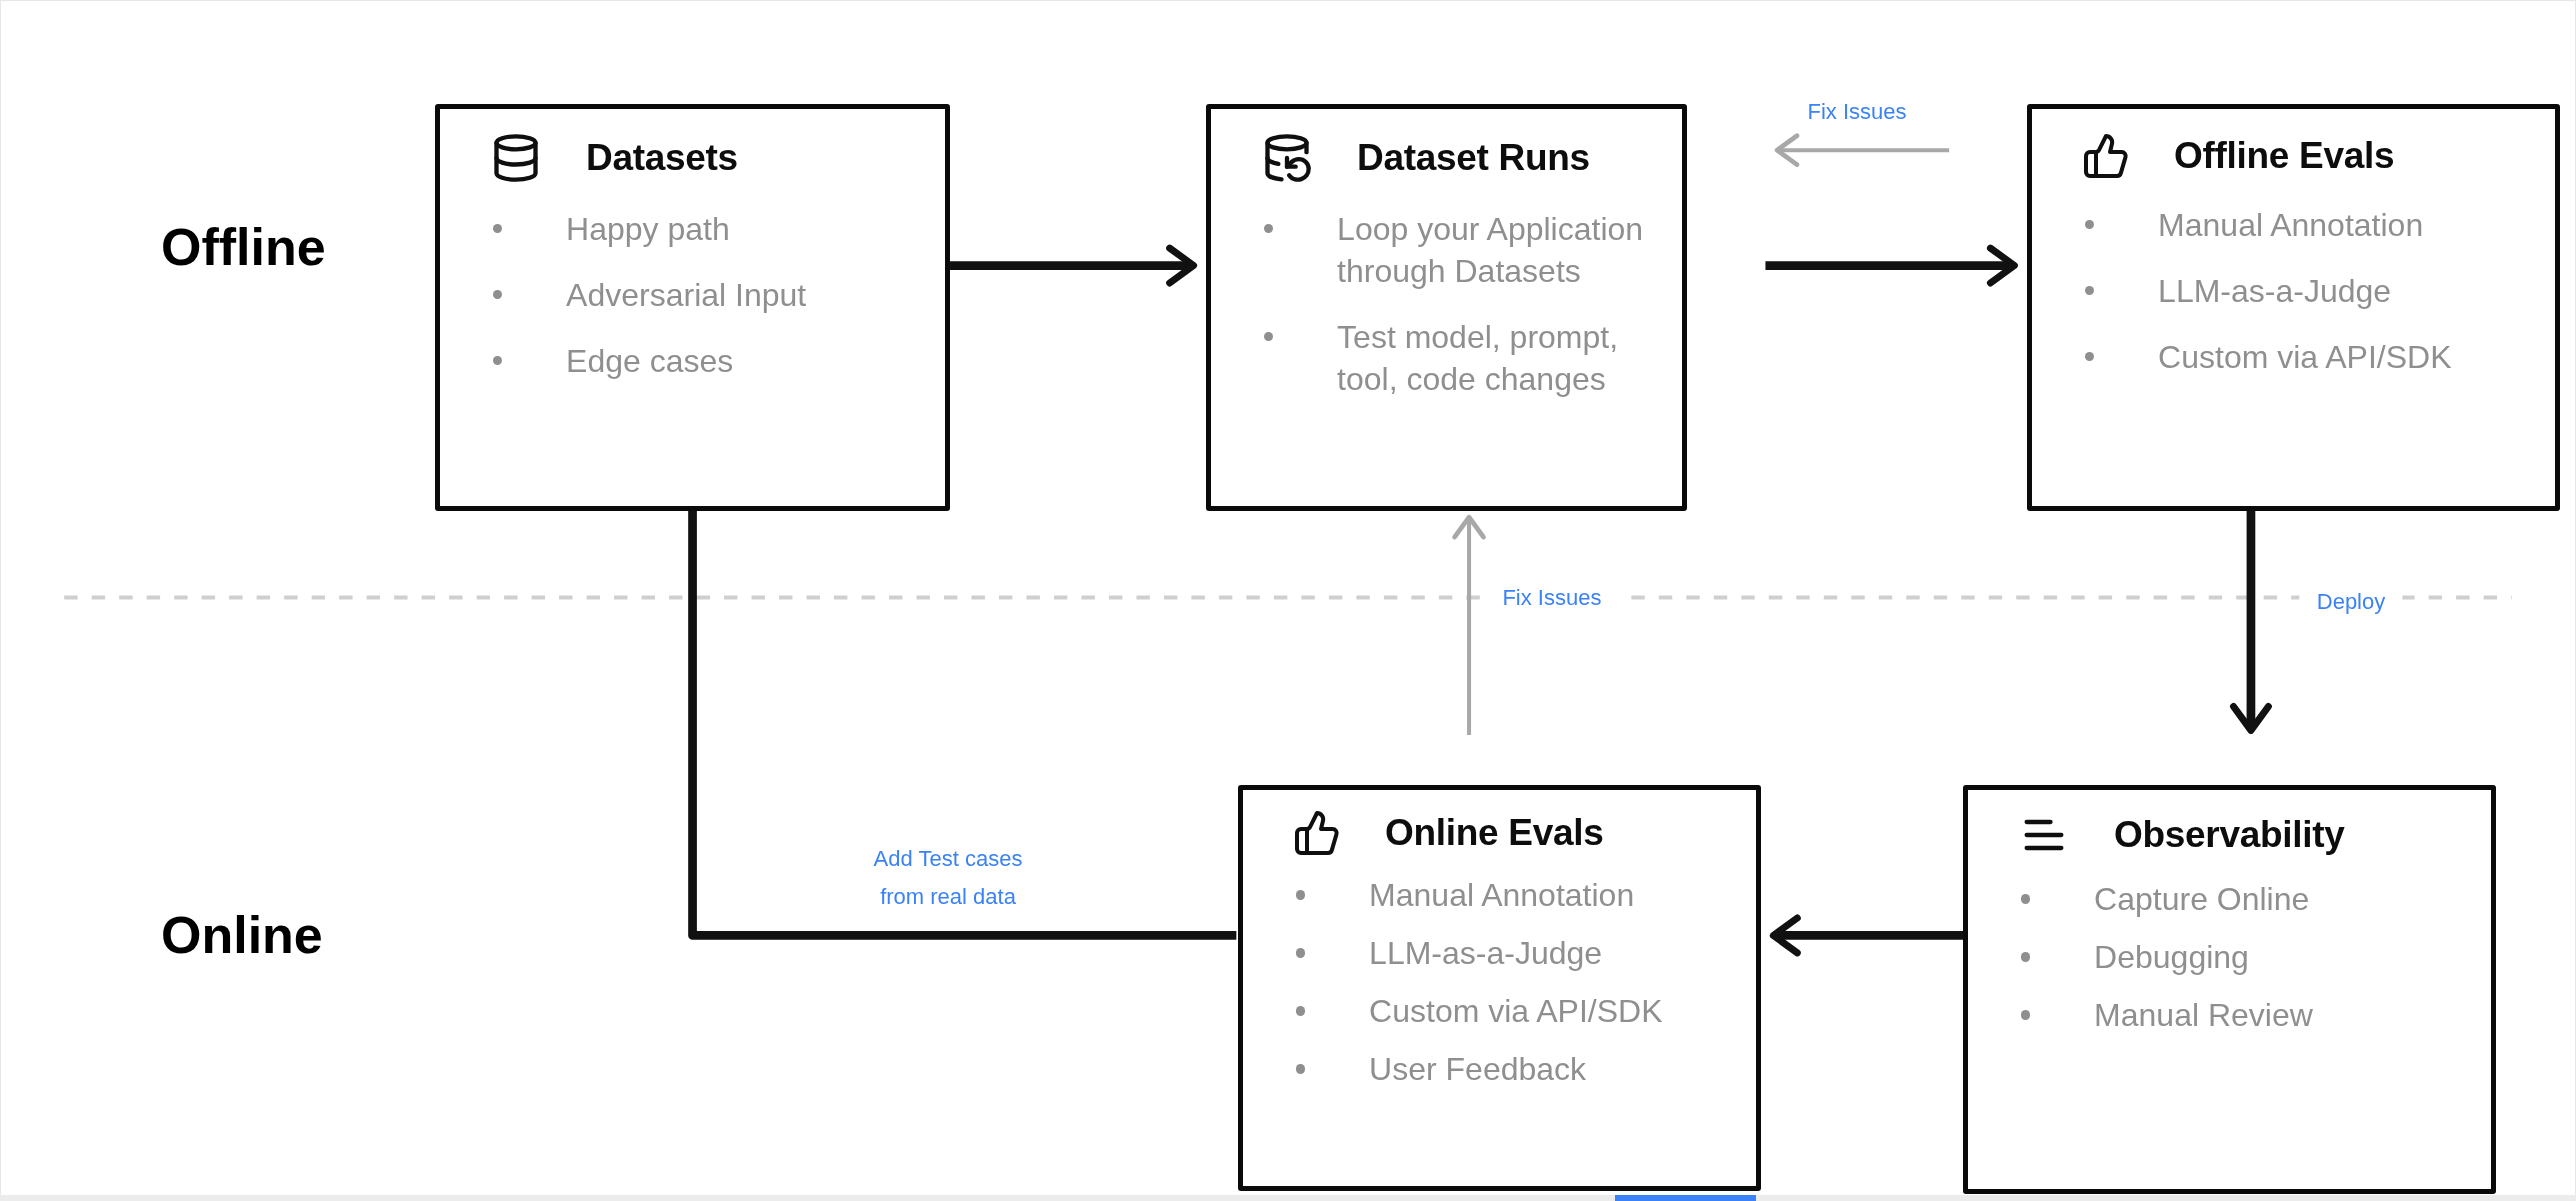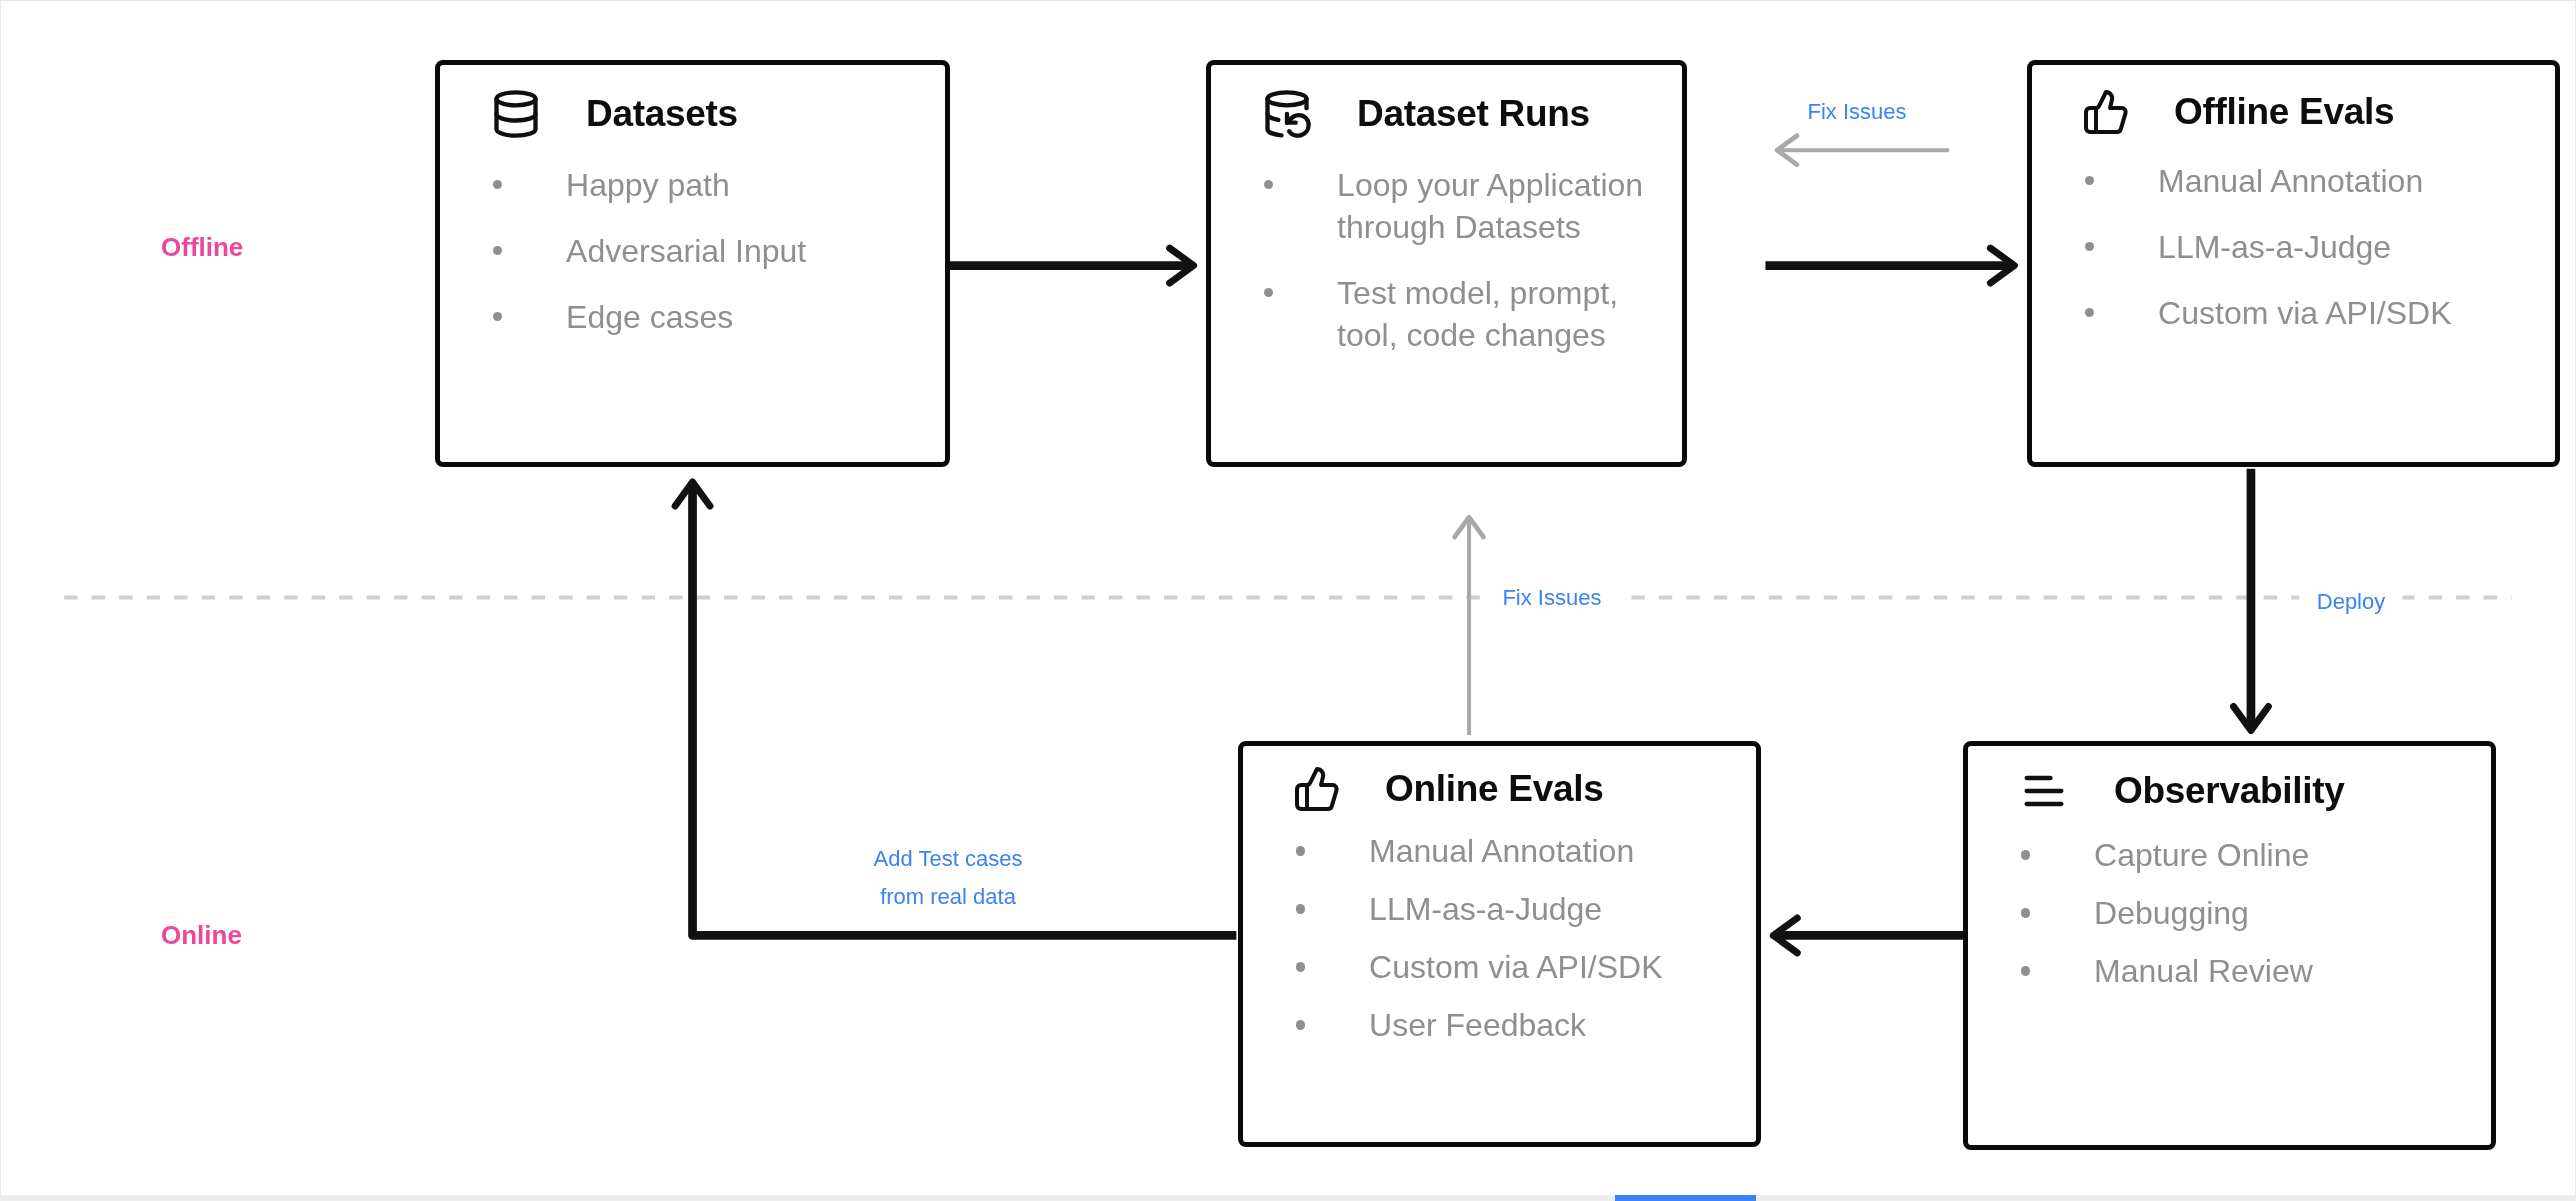--- a/index.html
+++ b/index.html
@@ -16,22 +16,23 @@
     pointer-events:none;
   }
   
   svg.connectors { position:absolute; left:0; top:0; width:2576px; height:1201px; }
 
   
   .box {
     position:absolute;
     background:#ffffff;
     border:5.4px solid #0a0a0a;
-    border-radius:8px;
+    border-radius:3px;
     box-sizing:border-box;
+    margin-top:44px;
   }
   .box-header {
     display:flex; align-items:center;
     padding:23px 27px 0 50px;
   }
   .box-icon { width:52px; height:52px; flex:0 0 auto; }
   .box-icon svg { width:100%; height:100%; stroke:#0f0f0f; fill:none; stroke-width:2; stroke-linecap:round; stroke-linejoin:round; }
   .box-title {
     margin-left:44px;
     font-size:37px; font-weight:bold; color:#0d0d0d;
@@ -43,21 +44,21 @@
   .dot {
     width:9.4px; height:9.4px; border-radius:50%;
     background:#8f8f8f; flex:0 0 auto;
     margin:16px 32px 0 2.7px;
   }
   .item-text { font-size:32px; line-height:42px; color:#8f8f8f; }
 
   
   .lane-label {
     position:absolute;
-    font-size:26px; font-weight:bold; color:#ec4899; line-height:40px;
+    font-size:52px; font-weight:bold; color:#000000; line-height:40px;
   }
   .edge-label {
     position:absolute;
     font-size:22px; color:#3b82f6; line-height:35px; white-space:nowrap;
   }
   .masked { background:#ffffff; padding:9.4px 17.4px; }
   .center-xy { transform:translate(-50%,-50%); }
   .center-y  { transform:translateY(-50%); }
   .add-cases { text-align:center; transform:translateX(-50%); line-height:38px; }
 

